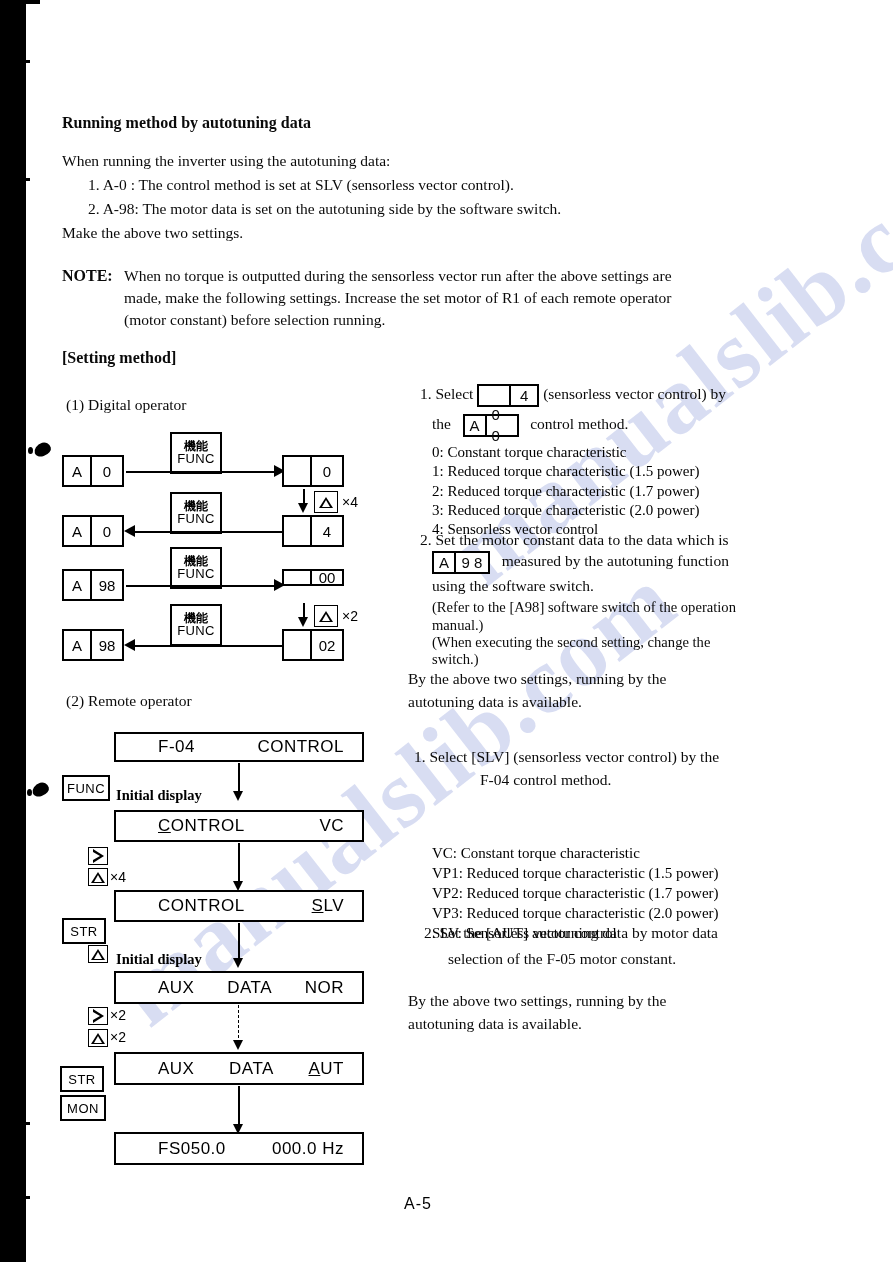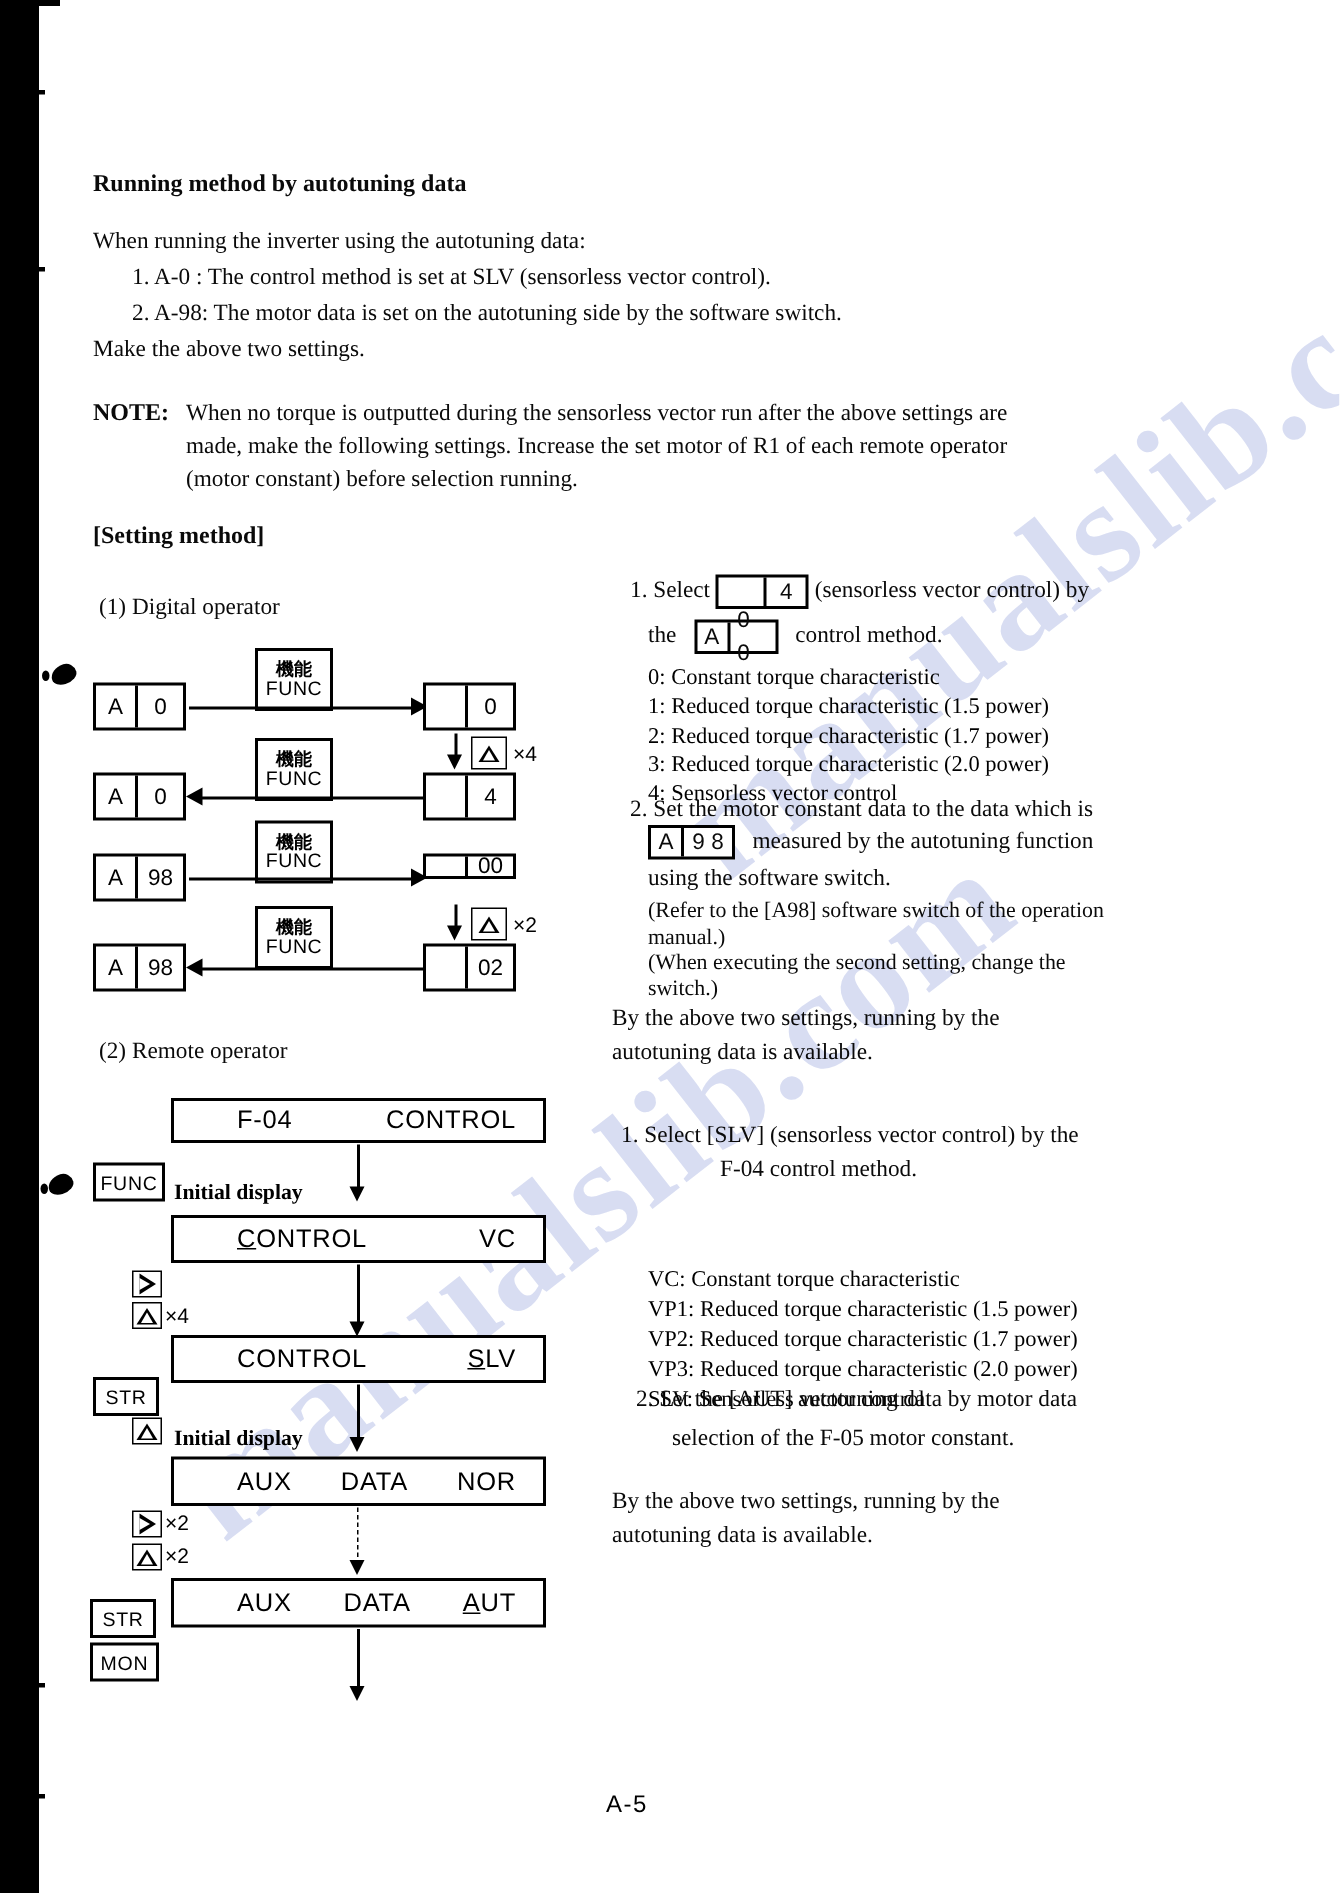--- a/index.html
+++ b/index.html
@@ -489,20 +489,24 @@
   <div class="v-line" style="left:238px; top:1086px; height:42px;"></div>
   <div class="arrow-d" style="left:233px; top:1124px;"></div>
 
   <div class="op-key" style="left:60px; top:1066px; width:44px;">
     <span>STR</span>
   </div>
   <div class="op-key" style="left:60px; top:1095px; width:46px;">
     <span>MON</span>
   </div>
 
+  <div class="lcd two" style="left:114px; top:1132px; width:250px; height:33px;">
+    <span class="seg-l">FS050.0</span>
+    <span class="seg-r">000.0  Hz</span>
+  </div>
 
   <div class="body-text" style="left:420px; top:383px;">
     <span>1.  Select</span>
     <span class="inline-box" style="width:62px;">
       <span class="ib-cell ib-div" style="width:20px;"></span>
       <span class="ib-cell" style="flex:1;">4</span>
     </span>
     <span>(sensorless vector control) by</span>
   </div>
   <div class="body-text" style="left:432px; top:413px;">

